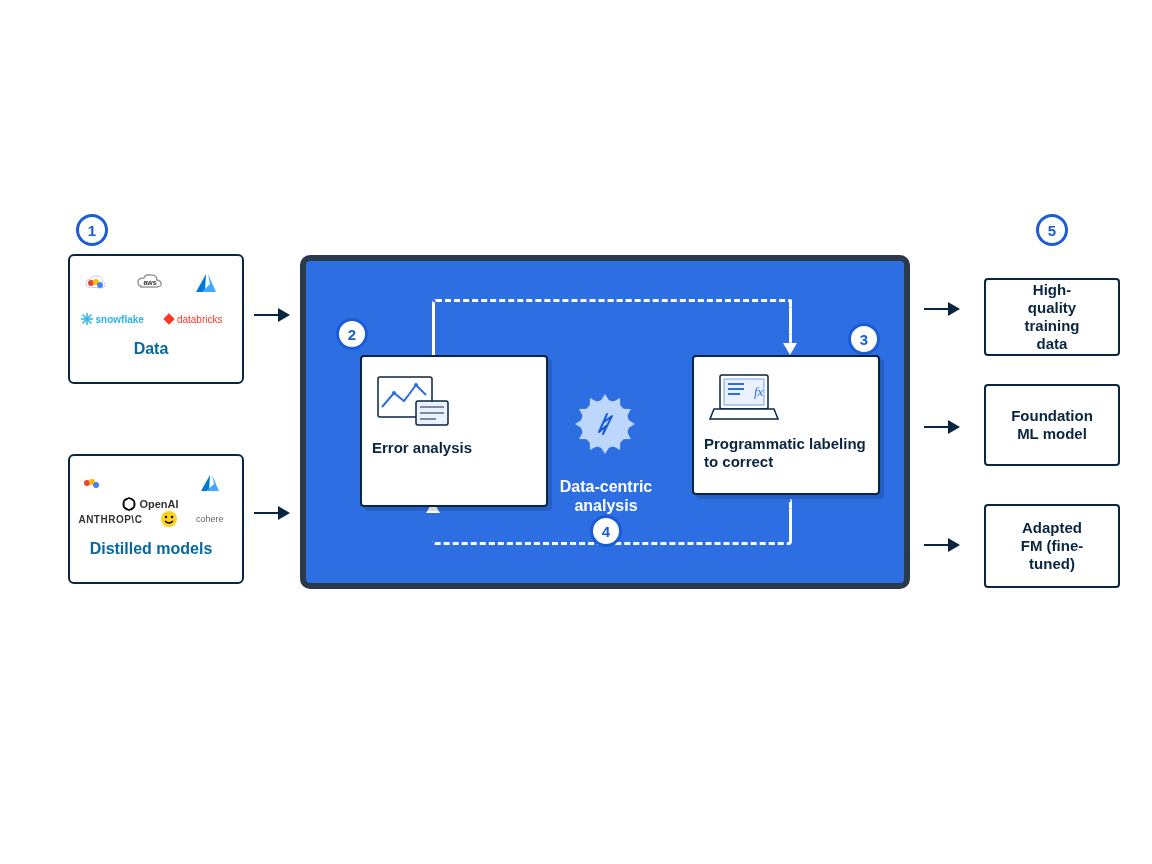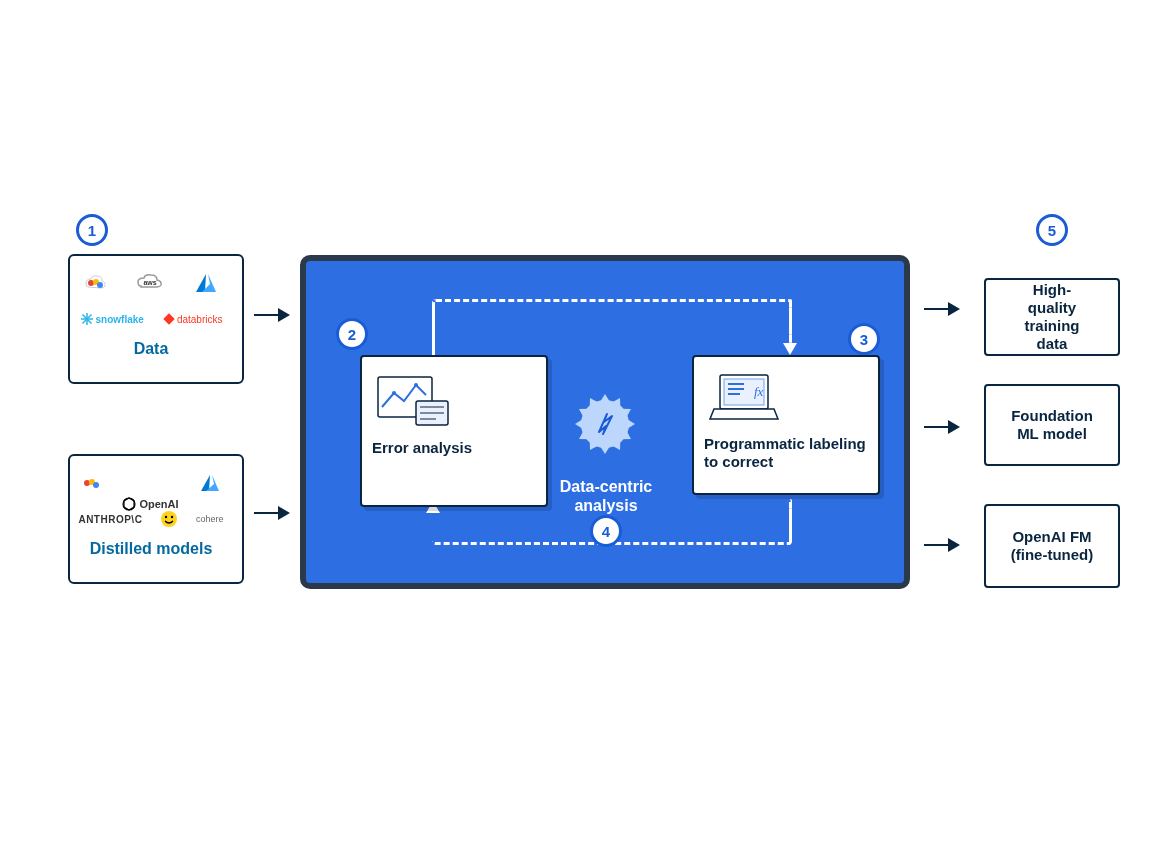--- a/index.html
+++ b/index.html
@@ -332,15 +332,15 @@
   </div>
 
   <div class="badge" style="left:1036px; top:214px;">5</div>
 
   <div class="arrow" style="left:924px; top:308px; width:34px;"></div>
   <div class="arrow" style="left:924px; top:426px; width:34px;"></div>
   <div class="arrow" style="left:924px; top:544px; width:34px;"></div>
 
   <div class="output-box" style="left:984px; top:278px; height:78px;">High-quality training data</div>
   <div class="output-box" style="left:984px; top:384px; height:82px;">Foundation ML model</div>
-  <div class="output-box" style="left:984px; top:504px; height:84px;">OpenAI FM (fine-tuned)</div>
+  <div class="output-box" style="left:984px; top:504px; height:84px;">Adapted FM (fine-tuned)</div>
 
 </div>
 
 </body></html>

